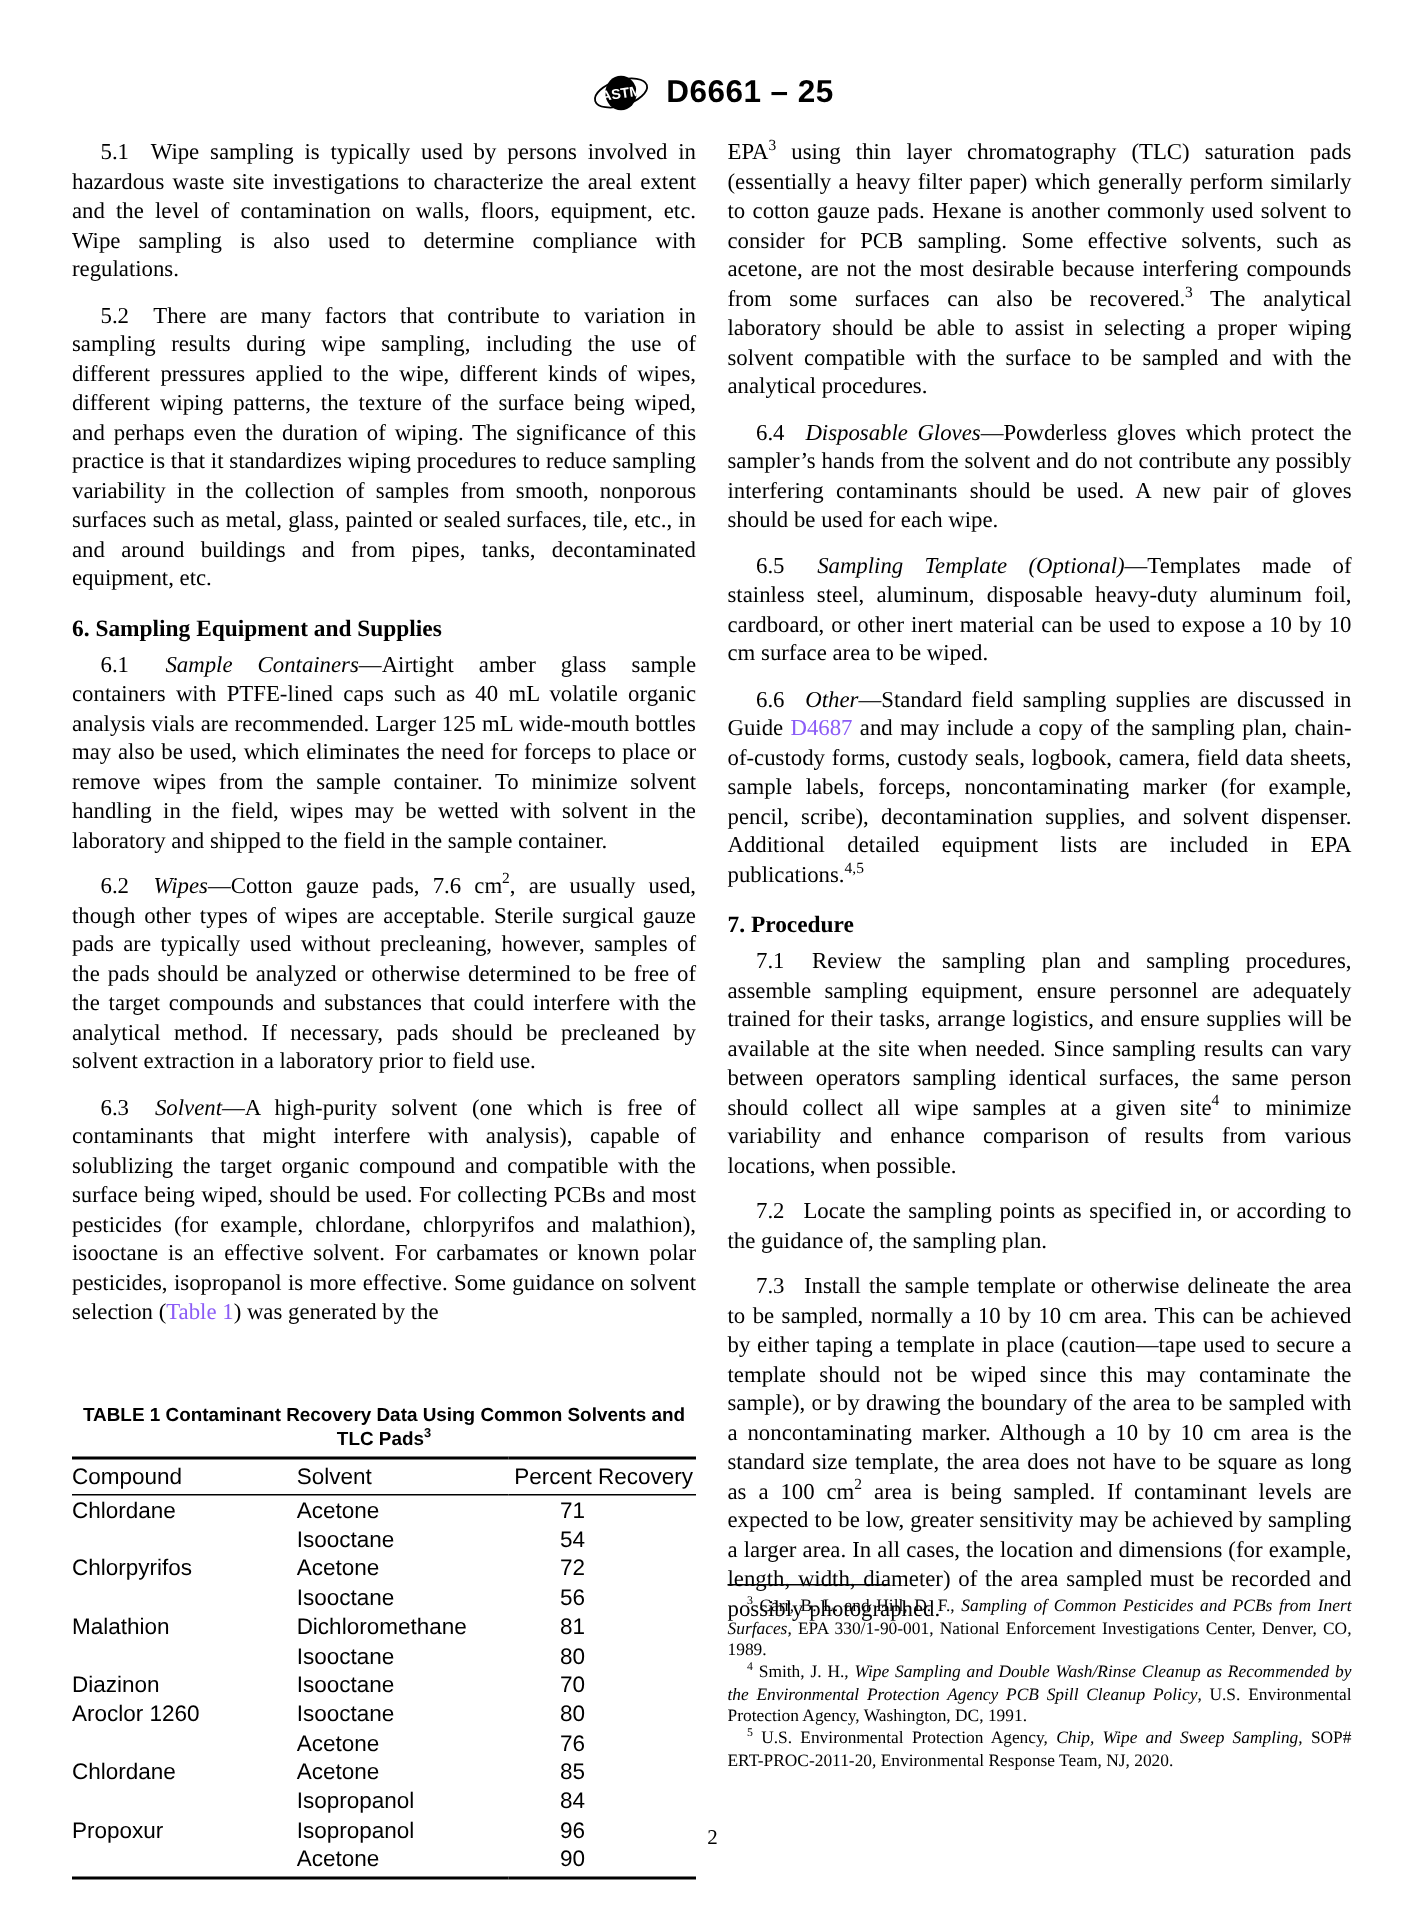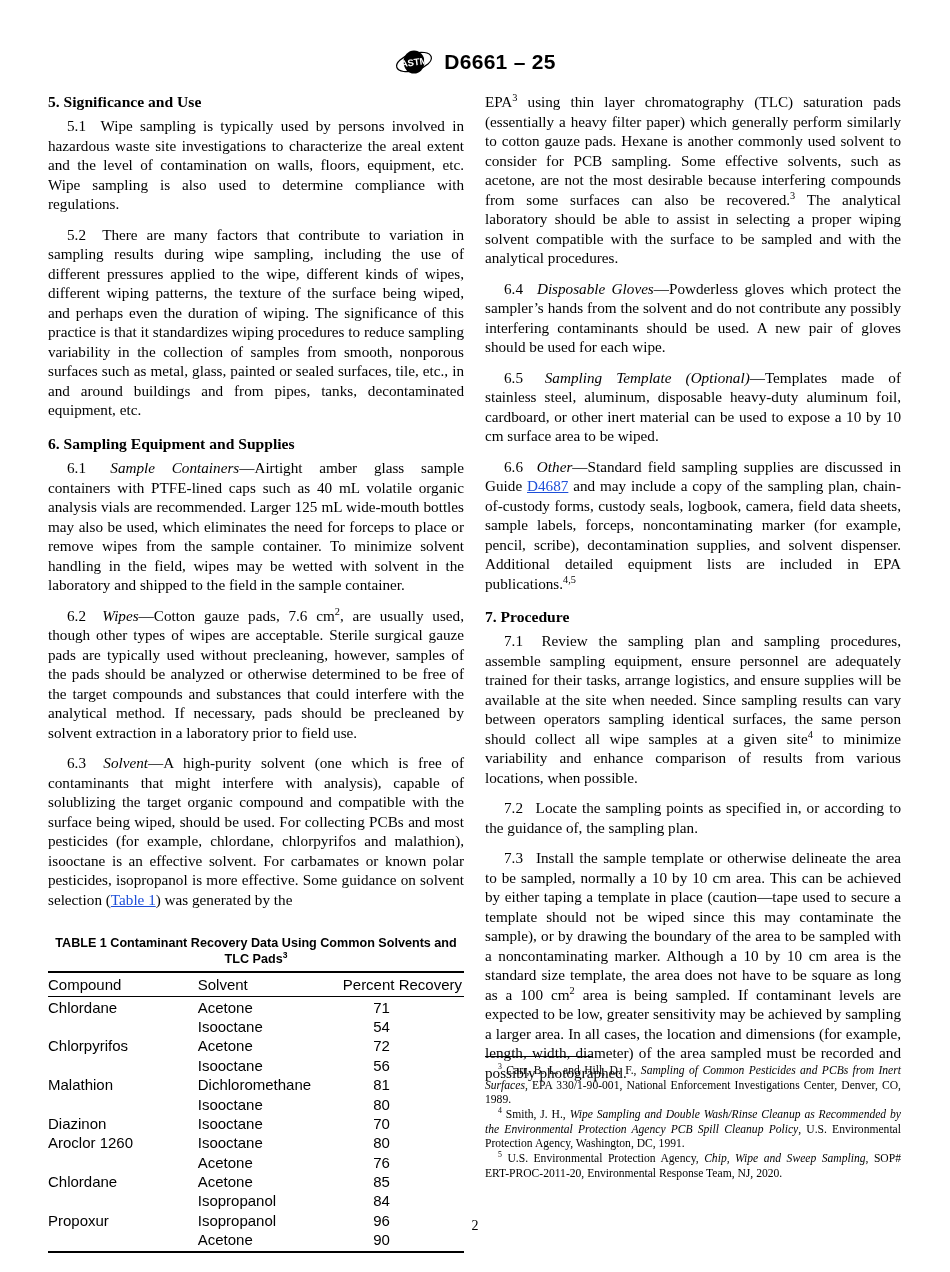--- a/index.html
+++ b/index.html
@@ -72,21 +72,21 @@
   h2.section.spaced { margin-top: 14px; }
 
   p.para {
     margin: 0 0 1px 0;
     text-indent: 19px;
   }
   p.para.gap { margin-top: 11px; }
   p.para.first { margin-top: 0; }
 
   .it { font-style: italic; }
-  .link { color: #1d4ed8; text-decoration: underline; }
+  .link { color: #8b5cf6; }
   sup {
     font-size: 0.68em;
     line-height: 0;
     vertical-align: super;
   }
 
   
   .table-block {
     position: absolute;
     left: 48px;
@@ -183,21 +183,20 @@
         <ellipse cx="40" cy="28" rx="36" ry="17" fill="none" stroke="#000" stroke-width="2.4" transform="rotate(-17 40 28)"></ellipse>
         <ellipse cx="40" cy="28" rx="21" ry="23" fill="#000"></ellipse>
         <text x="40" y="35" font-family="Liberation Sans, sans-serif" font-size="19" font-weight="bold" fill="#ffffff" text-anchor="middle" transform="rotate(-8 40 28)">ASTM</text>
       </svg>
     </span>
     <span class="doc-designation">D6661 – 25</span>
   </div>
 
   <div class="col col-left">
 
-    <h2 class="section">5.  Significance and Use</h2>
 
     <p class="para first">
       <span>5.1 </span>
       <span>Wipe sampling is typically used by persons involved in hazardous waste site investigations to characterize the areal extent and the level of contamination on walls, floors, equipment, etc. Wipe sampling is also used to determine compliance with regulations.</span>
     </p>
 
     <p class="para gap">
       <span>5.2 </span>
       <span>There are many factors that contribute to variation in sampling results during wipe sampling, including the use of different pressures applied to the wipe, different kinds of wipes, different wiping patterns, the texture of the surface being wiped, and perhaps even the duration of wiping. The significance of this practice is that it standardizes wiping procedures to reduce sampling variability in the collection of samples from smooth, nonporous surfaces such as metal, glass, painted or sealed surfaces, tile, etc., in and around buildings and from pipes, tanks, decontaminated equipment, etc.</span>
     </p>

